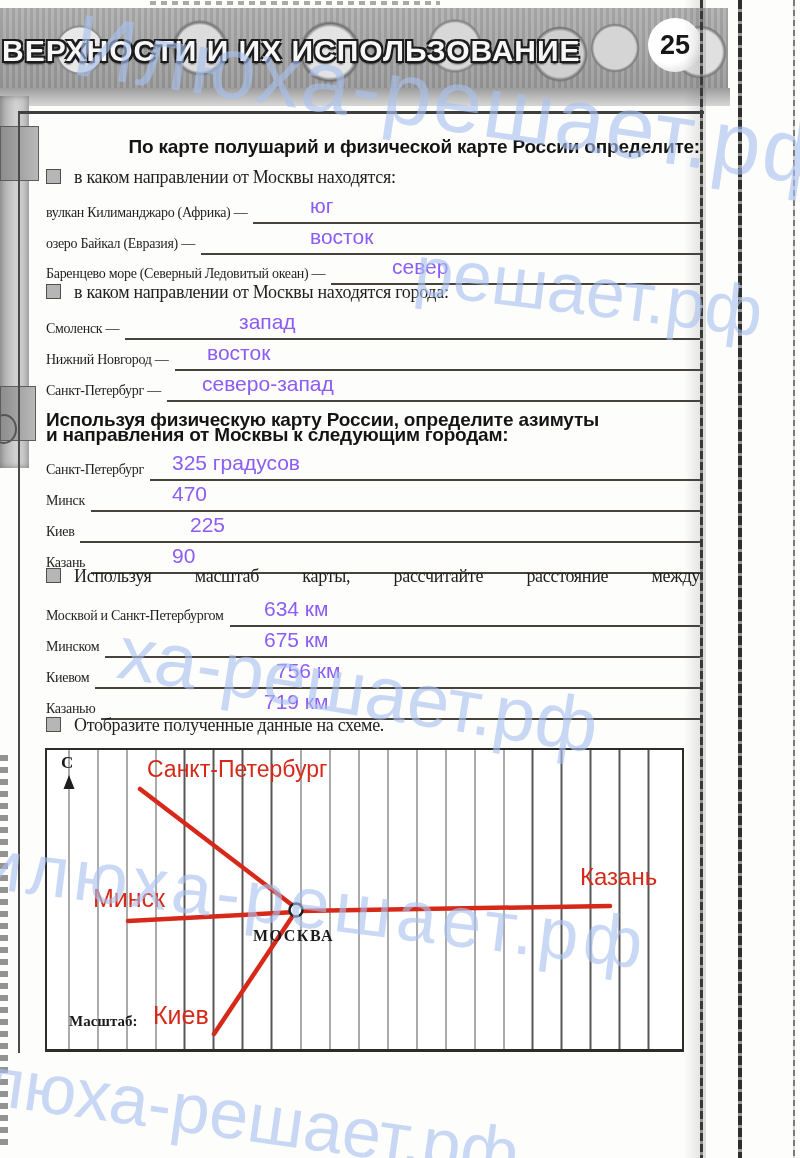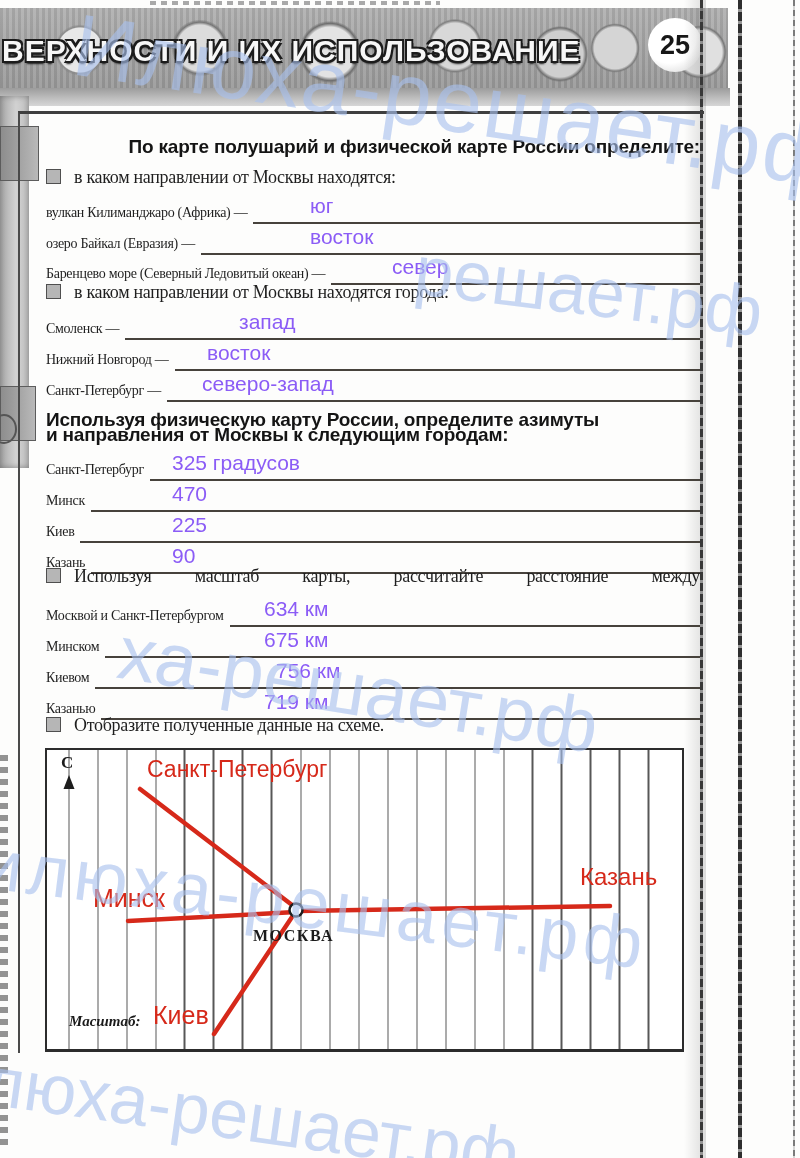--- a/index.html
+++ b/index.html
@@ -157,21 +157,21 @@
       <span class="ans" style="left:126px;">325 градусов</span>
     </div>
     <div class="row" style="top:368px;">
       <span class="lbl">Минск</span>
       <span class="uline"></span>
       <span class="ans" style="left:126px;">470</span>
     </div>
     <div class="row" style="top:399px;">
       <span class="lbl">Киев</span>
       <span class="uline"></span>
-      <span class="ans" style="left:126px;">225</span>
+      <span class="ans" style="left:144px;">225</span>
     </div>
     <div class="row" style="top:430px;">
       <span class="lbl">Казань</span>
       <span class="uline"></span>
       <span class="ans" style="left:126px;">90</span>
     </div>
 
     <div class="bodyline just" style="top:452px;">
       <span class="bullet"></span><span>Используя масштаб карты, рассчитайте расстояние между</span>
     </div>
@@ -211,21 +211,21 @@
       <line x1="251" y1="161" x2="563" y2="156" stroke="#d6291a" stroke-width="4.5" stroke-linecap="round"></line>
       <line x1="167" y1="284" x2="247" y2="164" stroke="#d6291a" stroke-width="4.5" stroke-linecap="round"></line>
       <circle cx="249" cy="160" r="6.5" fill="#ffffff" stroke="#1d1d1d" stroke-width="2.5"></circle>
     </svg>
     <div class="dserif" style="left:14px;top:3px;font-size:17px;">С</div>
     <div class="dlabel" style="left:100px;top:6px;font-size:23px;">Санкт-Петербург</div>
     <div class="dlabel" style="left:46px;top:134px;font-size:25px;">Минск</div>
     <div class="dlabel" style="left:533px;top:113px;font-size:24px;">Казань</div>
     <div class="dlabel" style="left:106px;top:251px;font-size:25px;">Киев</div>
     <div class="dserif" style="left:206px;top:177px;font-size:16px;letter-spacing:1.5px;">МОСКВА</div>
-    <div class="dserif" style="left:22px;top:263px;font-size:15px;font-style:italic;">Масштаб:</div>
+    <div class="dserif" style="left:22px;top:263px;font-size:15px;">Масштаб:</div>
   </div>
 
   <div class="wm" style="left:82px;top:-6px;font-size:88px;letter-spacing:2px;transform:rotate(8.5deg);">Илюха-решает.рф</div>
   <div class="wm" style="left:420px;top:230px;font-size:70px;transform:rotate(7deg);">решает.рф</div>
   <div class="wm" style="left:126px;top:608px;font-size:76px;transform:rotate(9deg);">ха-решает.рф</div>
   <div class="wm" style="left:-12px;top:822px;font-size:72px;letter-spacing:5px;transform:rotate(7deg);">илюха-решает.рф</div>
   <div class="wm" style="left:-10px;top:1040px;font-size:70px;transform:rotate(8deg);">люха-решает.рф</div>
 
 </div>
 

